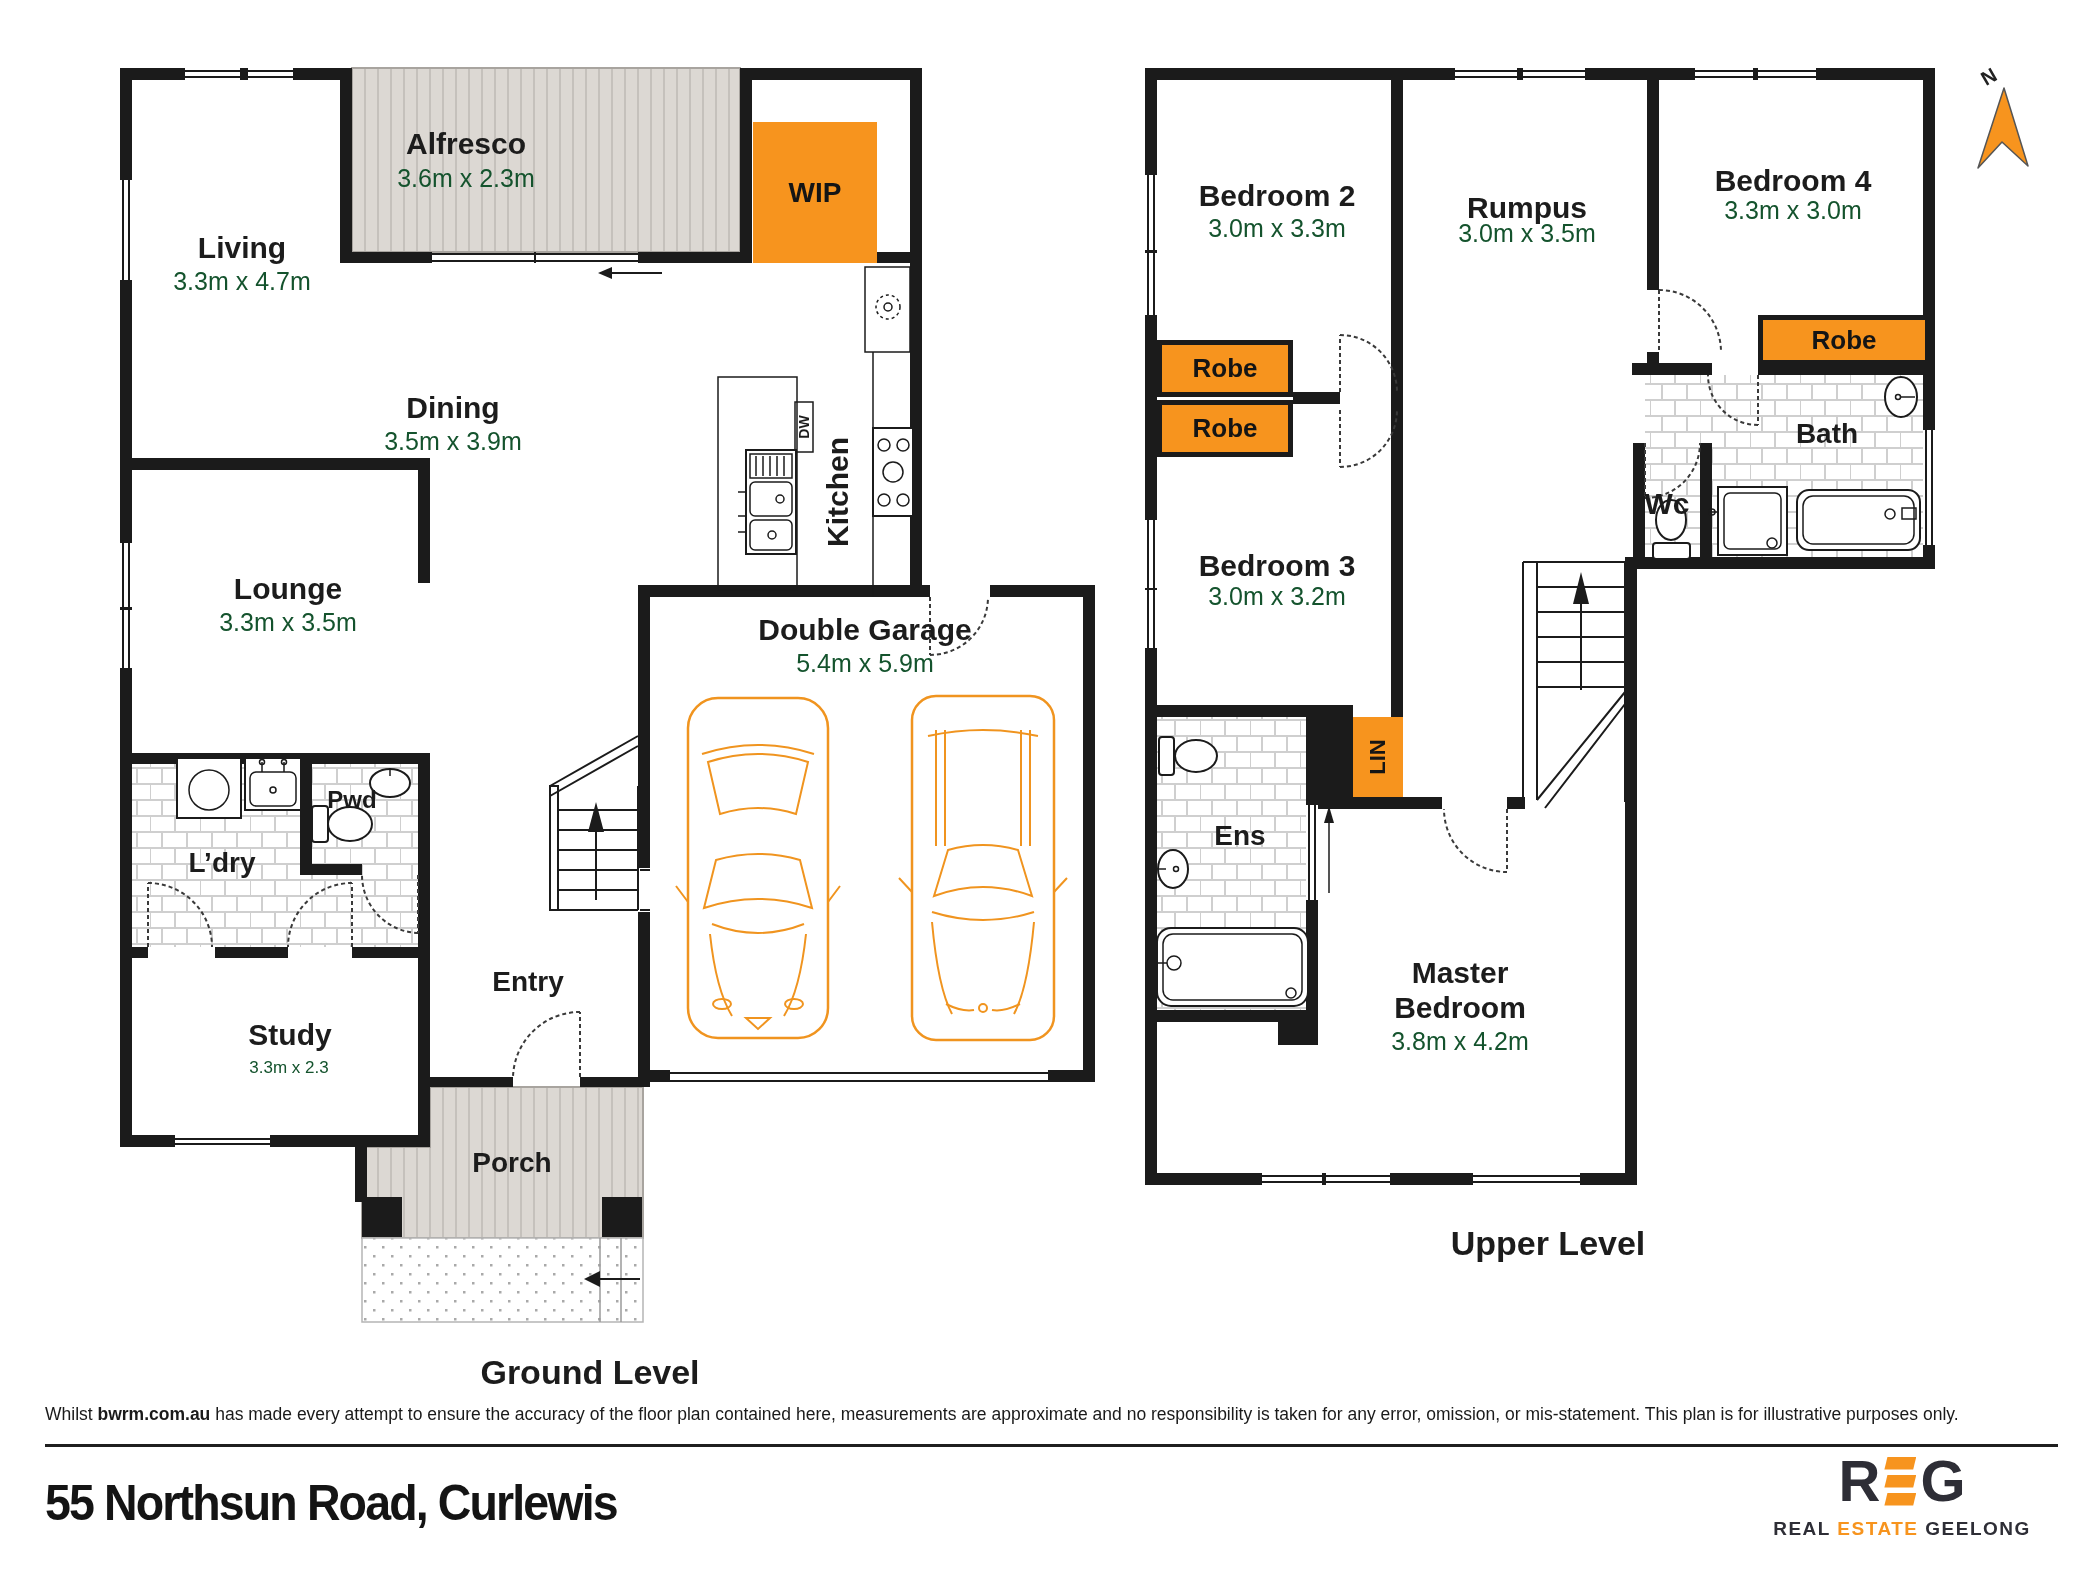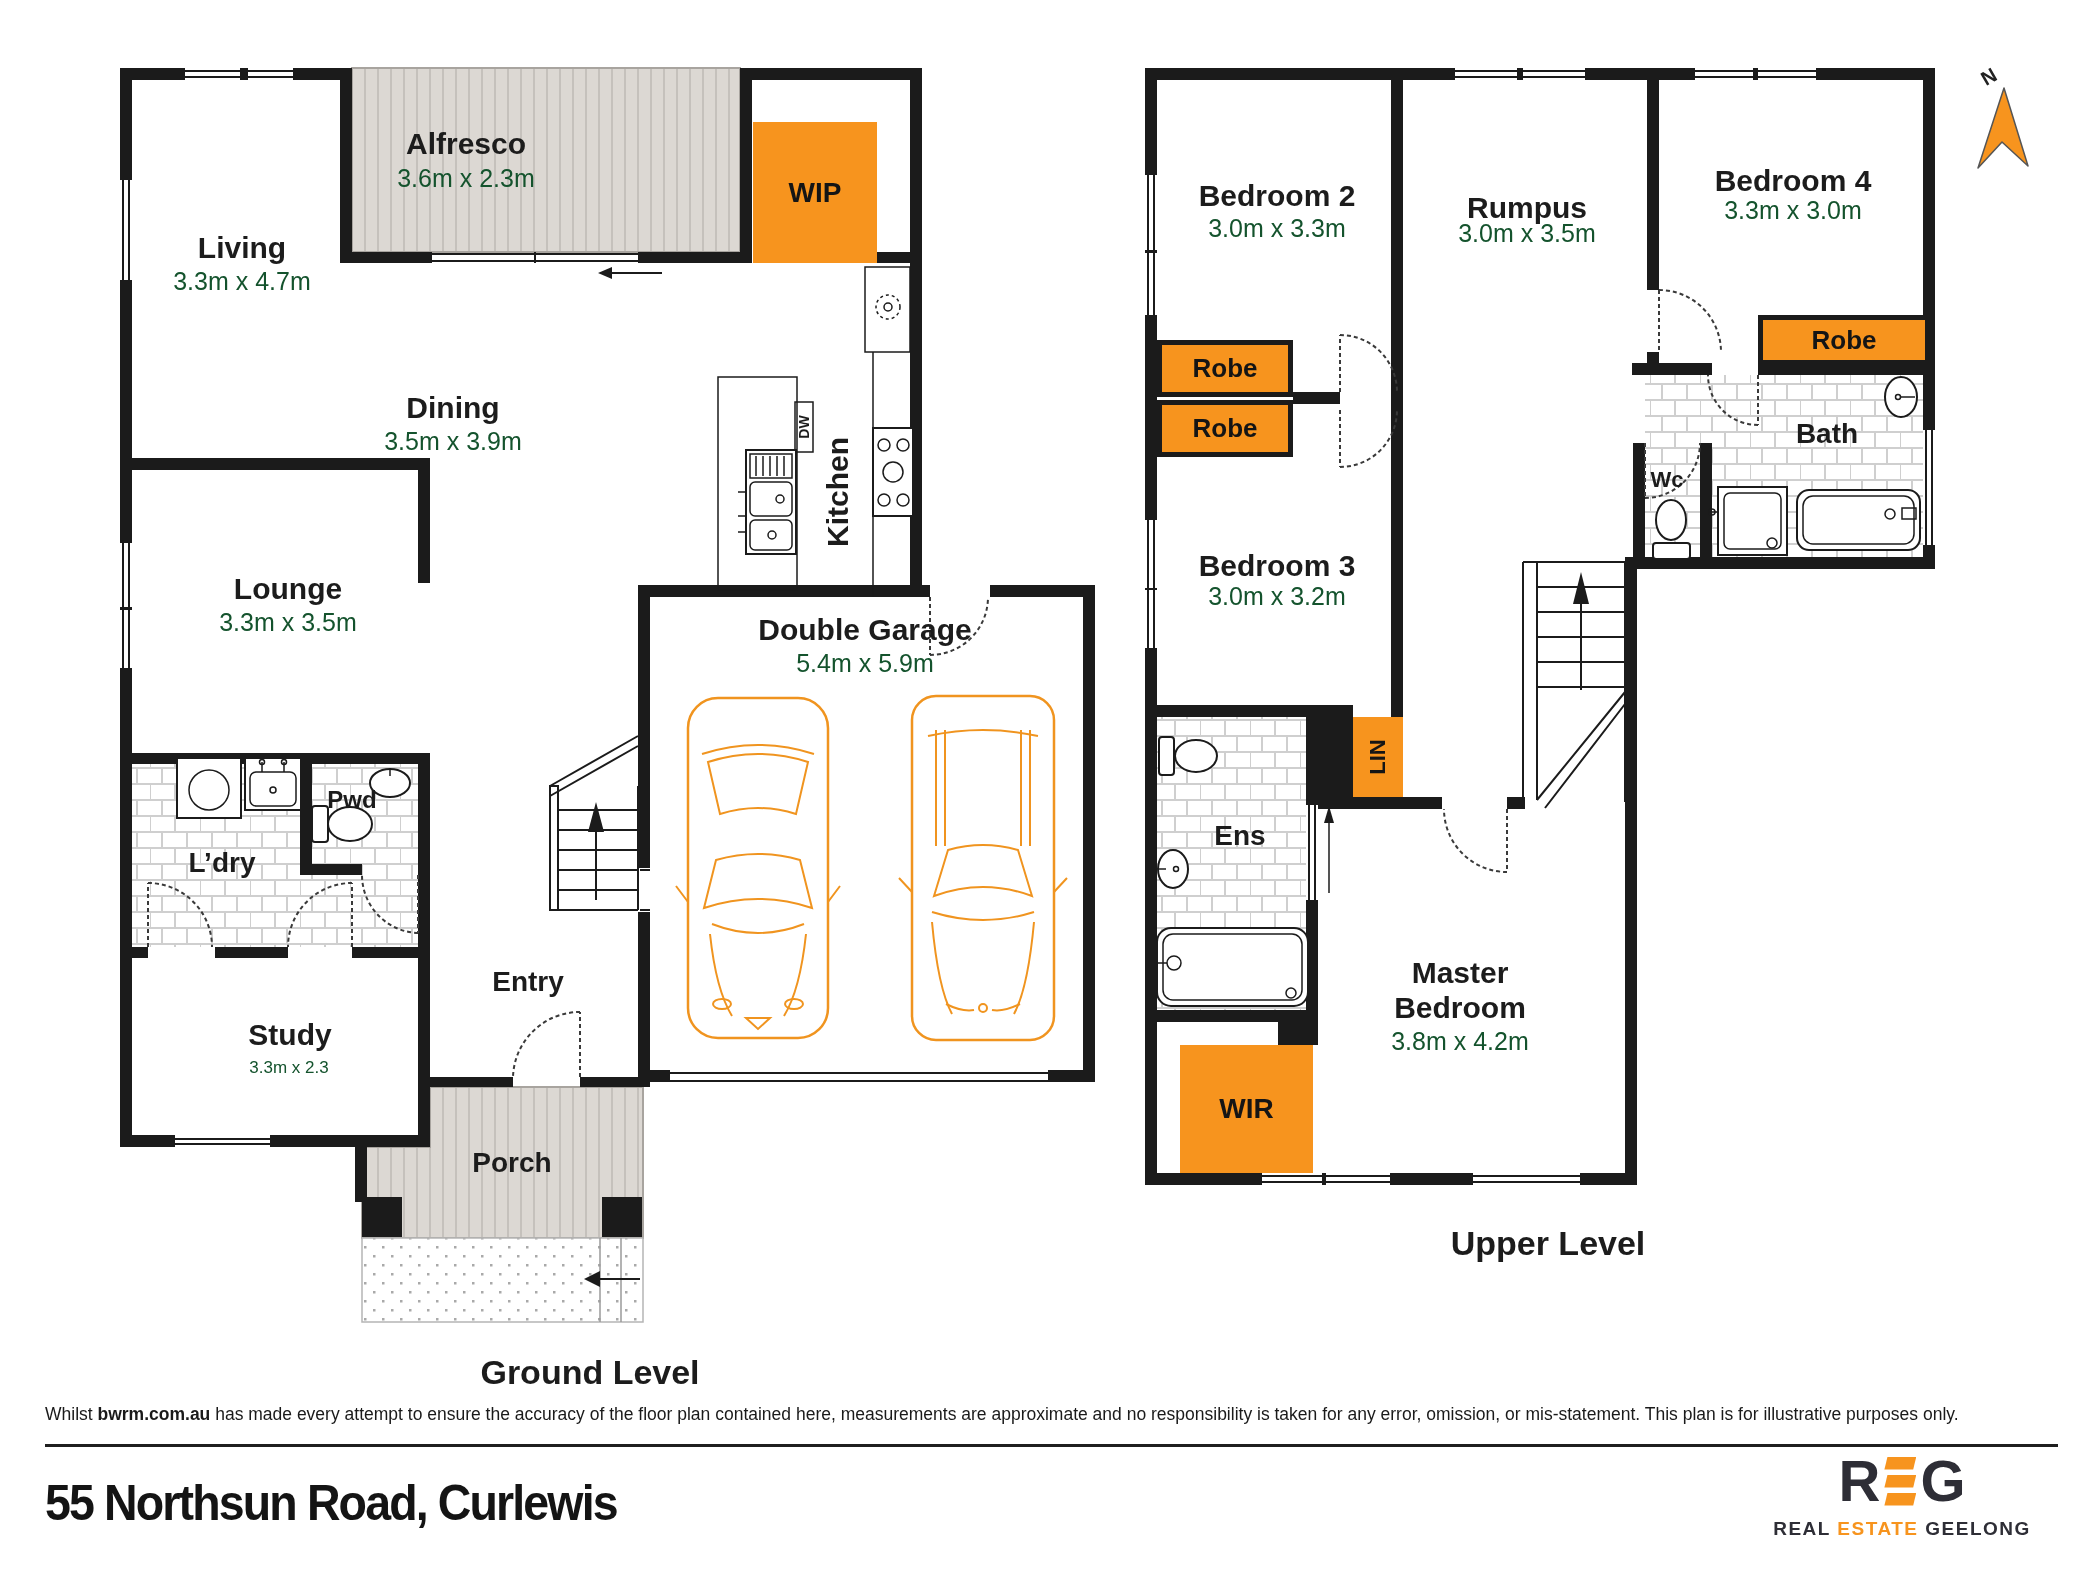--- a/index.html
+++ b/index.html
@@ -364,23 +364,20 @@
 </div>
 <div class="obox bordered" style="left:1157px;top:400px;width:136px;height:57px;font-size:26px">
   <span>Robe</span>
 </div>
 <div class="obox bordered" style="left:1758px;top:315px;width:172px;height:50px;font-size:26px">
   <span>Robe</span>
 </div>
 <div class="obox" style="left:1353px;top:717px;width:50px;height:80px;font-size:22px">
   <span class="rot90span">LIN</span>
 </div>
-<div class="obox" style="left:1180px;top:1045px;width:133px;height:128px;font-size:28px">
-  <span>WIR</span>
-</div>
 
 <div class="lbl" style="left:242px;top:248px;font-size:30px">Living</div>
 <div class="lbl dims" style="left:242px;top:281px;font-size:25px">3.3m x 4.7m</div>
 <div class="lbl" style="left:466px;top:144px;font-size:30px">Alfresco</div>
 <div class="lbl dims" style="left:466px;top:178px;font-size:25px">3.6m x 2.3m</div>
 <div class="lbl" style="left:453px;top:408px;font-size:30px">Dining</div>
 <div class="lbl dims" style="left:453px;top:441px;font-size:25px">3.5m x 3.9m</div>
 <div class="lbl rot" style="left:838px;top:492px;font-size:30px">Kitchen</div>
 <div class="lbl rot" style="left:804px;top:427px;font-size:14px">DW</div>
 <div class="lbl" style="left:288px;top:589px;font-size:30px">Lounge</div>
@@ -395,21 +392,21 @@
 <div class="lbl" style="left:512px;top:1163px;font-size:28px">Porch</div>
 <div class="lbl" style="left:590px;top:1372px;font-size:34px">Ground Level</div>
 
 <div class="lbl" style="left:1277px;top:196px;font-size:30px">Bedroom 2</div>
 <div class="lbl dims" style="left:1277px;top:228px;font-size:25px">3.0m x 3.3m</div>
 <div class="lbl" style="left:1527px;top:208px;font-size:30px">Rumpus</div>
 <div class="lbl dims" style="left:1527px;top:233px;font-size:25px">3.0m x 3.5m</div>
 <div class="lbl" style="left:1793px;top:181px;font-size:30px">Bedroom 4</div>
 <div class="lbl dims" style="left:1793px;top:210px;font-size:25px">3.3m x 3.0m</div>
 <div class="lbl" style="left:1827px;top:434px;font-size:28px">Bath</div>
-<div class="lbl" style="left:1667px;top:480px;font-size:22px">Wc</div>
+<div class="lbl" style="left:1667px;top:504px;font-size:30px">Wc</div>
 <div class="lbl" style="left:1277px;top:566px;font-size:30px">Bedroom 3</div>
 <div class="lbl dims" style="left:1277px;top:596px;font-size:25px">3.0m x 3.2m</div>
 <div class="lbl" style="left:1240px;top:836px;font-size:28px">Ens</div>
 <div class="lbl" style="left:1460px;top:973px;font-size:30px">Master</div>
 <div class="lbl" style="left:1460px;top:1008px;font-size:30px">Bedroom</div>
 <div class="lbl dims" style="left:1460px;top:1041px;font-size:25px">3.8m x 4.2m</div>
 <div class="lbl" style="left:1548px;top:1243px;font-size:34px">Upper Level</div>
 
 <div class="north-n">N</div>
 

